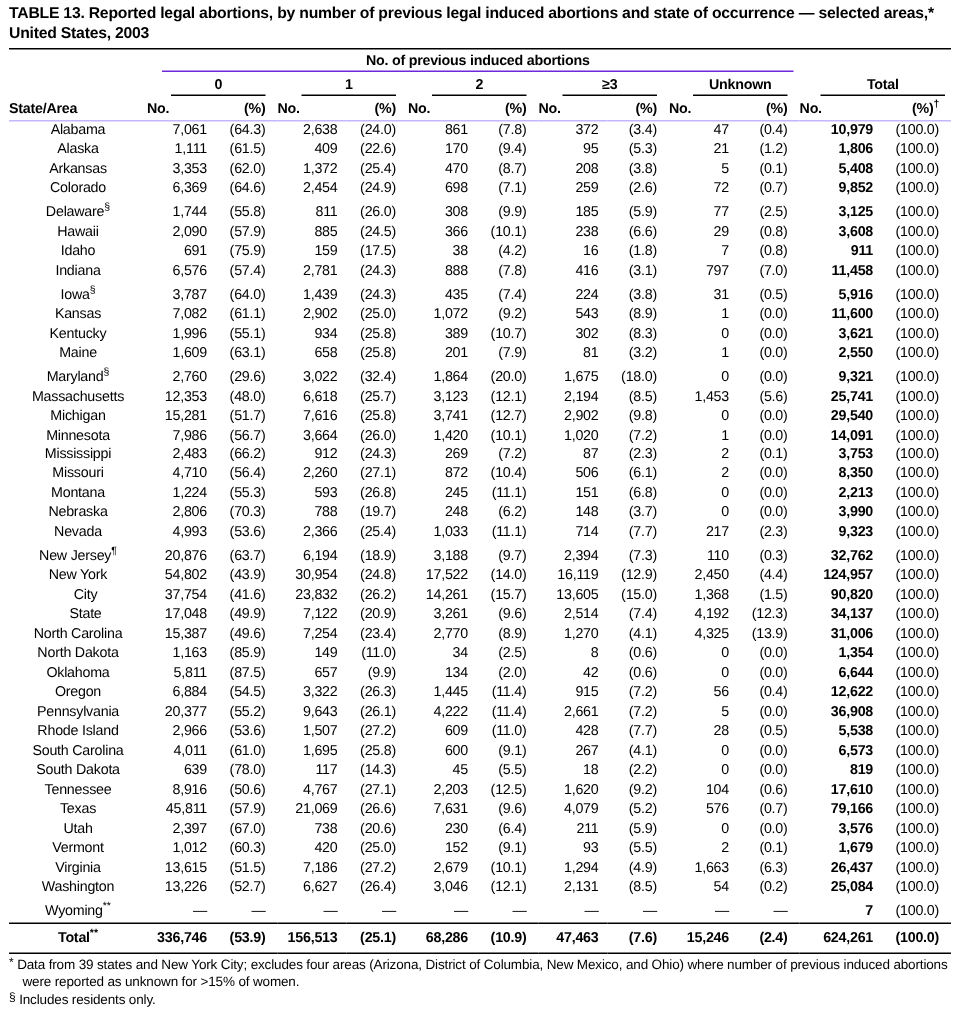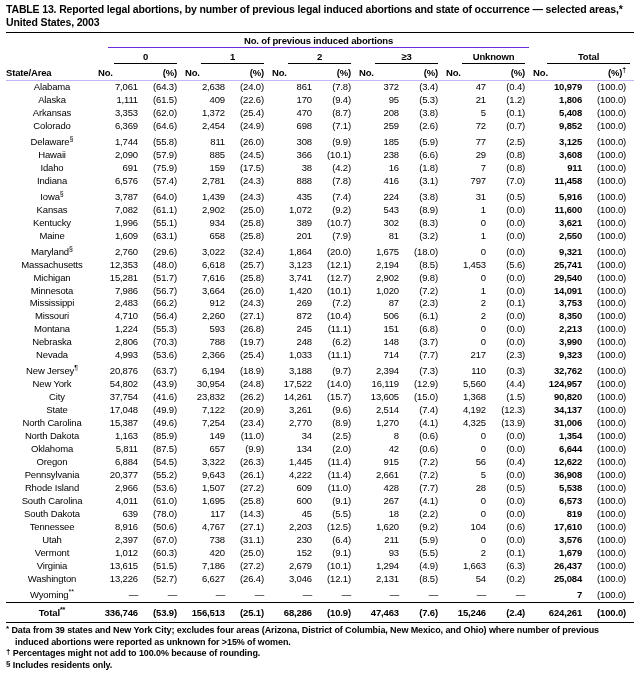--- a/index.html
+++ b/index.html
@@ -88,21 +88,20 @@
   .footnotes {
     margin-top: 2px;
     width: 628px;
   }
   .fn {
     font-size: 9px;
     line-height: 1.3;
     letter-spacing: -0.1px;
     padding-left: 9px;
     text-indent: -9px;
-    font-weight: bold;
   }
   .fn .mk {
     display: inline-block;
     text-indent: 0;
     font-size: 8px;
     vertical-align: top;
     position: relative;
     top: -1px;
   }
 </style>
@@ -509,21 +508,21 @@
         <tr>
           <td class="state">New York</td>
           <td class="num">54,802</td>
           <td class="pct">(43.9)</td>
           <td class="num">30,954</td>
           <td class="pct">(24.8)</td>
           <td class="num">17,522</td>
           <td class="pct">(14.0)</td>
           <td class="num">16,119</td>
           <td class="pct">(12.9)</td>
-          <td class="num">5,560</td>
+          <td class="num">2,450</td>
           <td class="pct">(4.4)</td>
           <td class="num tot-num">124,957</td>
           <td class="pct">(100.0)</td>
         </tr>
         <tr>
           <td class="state indent">City</td>
           <td class="num">37,754</td>
           <td class="pct">(41.6)</td>
           <td class="num">23,832</td>
           <td class="pct">(26.2)</td>
@@ -680,25 +679,40 @@
           <td class="num">2,203</td>
           <td class="pct">(12.5)</td>
           <td class="num">1,620</td>
           <td class="pct">(9.2)</td>
           <td class="num">104</td>
           <td class="pct">(0.6)</td>
           <td class="num tot-num">17,610</td>
           <td class="pct">(100.0)</td>
         </tr>
         <tr>
+          <td class="state">Texas</td>
+          <td class="num">45,811</td>
+          <td class="pct">(57.9)</td>
+          <td class="num">21,069</td>
+          <td class="pct">(26.6)</td>
+          <td class="num">7,631</td>
+          <td class="pct">(9.6)</td>
+          <td class="num">4,079</td>
+          <td class="pct">(5.2)</td>
+          <td class="num">576</td>
+          <td class="pct">(0.7)</td>
+          <td class="num tot-num">79,166</td>
+          <td class="pct">(100.0)</td>
+        </tr>
+        <tr>
           <td class="state">Utah</td>
           <td class="num">2,397</td>
           <td class="pct">(67.0)</td>
           <td class="num">738</td>
-          <td class="pct">(31.1)</td>
+          <td class="pct">(20.6)</td>
           <td class="num">230</td>
           <td class="pct">(6.4)</td>
           <td class="num">211</td>
           <td class="pct">(5.9)</td>
           <td class="num">0</td>
           <td class="pct">(0.0)</td>
           <td class="num tot-num">3,576</td>
           <td class="pct">(100.0)</td>
         </tr>
         <tr>
@@ -774,18 +788,17 @@
           <td class="num">15,246</td>
           <td class="pct">(2.4)</td>
           <td class="num tot-num">624,261</td>
           <td class="pct">(100.0)</td>
         </tr>
       </tbody>
   </table>
 
   <div class="footnotes">
     <div class="fn"><span class="mk">*</span> <span>Data from 39 states and New York City; excludes four areas (Arizona, District of Columbia, New Mexico, and Ohio) where number of previous induced abortions were reported as unknown for &gt;15% of women.</span></div>
-    <div class="fn"><span class="mk">†</span> <span>Percentages might not add to 100.0% because of rounding.</span></div>
     <div class="fn"><span class="mk">§</span> <span>Includes residents only.</span></div>
 
   </div>
 
 </div>
 
 </body></html>

